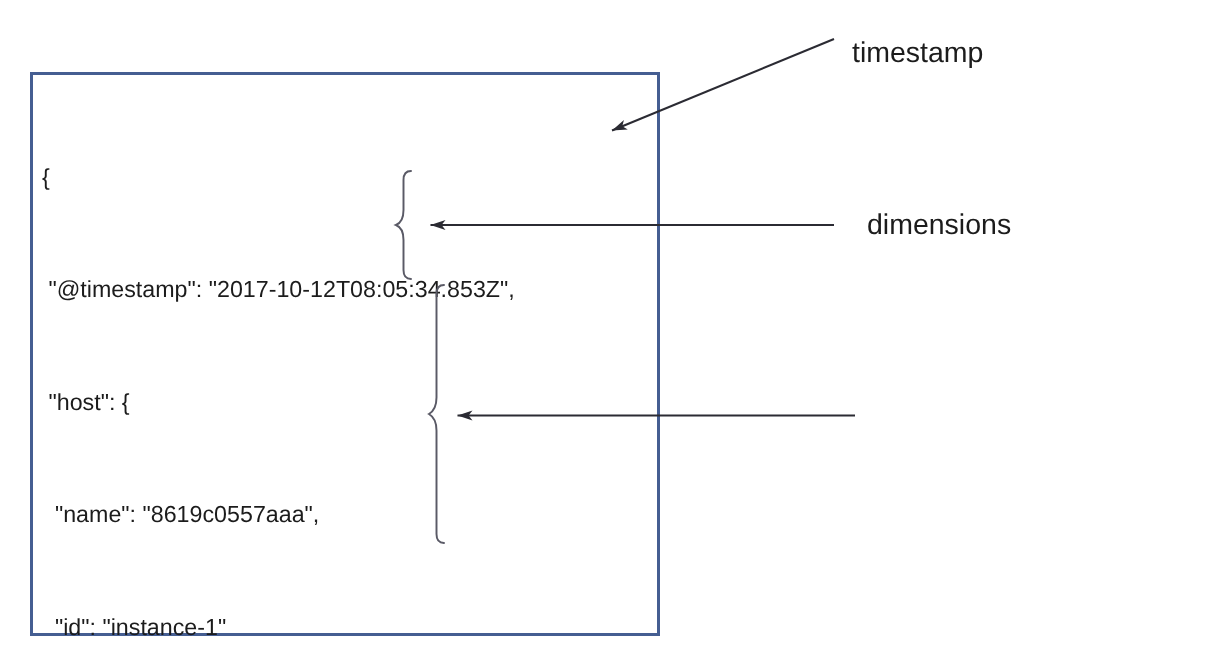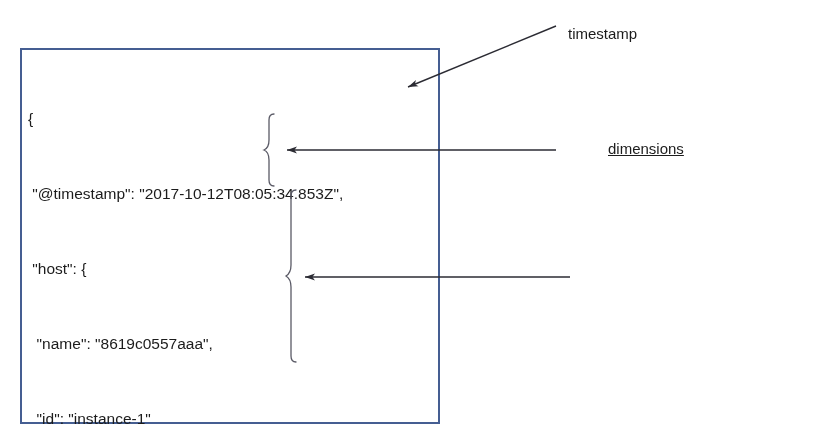--- a/index.html
+++ b/index.html
@@ -45,26 +45,26 @@
   #json-code .ln {
     display: block;
     height: 25px;
     white-space: pre;
   }
 
   
   .anno-label {
     position: absolute;
     font-family: "Liberation Sans", sans-serif;
-    font-size: 15px;
+    font-size: 19px;
     color: #1c1c1c;
     white-space: nowrap;
   }
   #label-timestamp { left: 568px; top: 25px; }
-  #label-dimensions { left: 608px; top: 140px; text-decoration: underline; }
+  #label-dimensions { left: 578px; top: 140px; }
   #label-metric   { left: 588px; top: 267px; }
 
   
   #overlay {
     position: absolute;
     left: 0;
     top: 0;
     width: 817px;
     height: 437px;
     pointer-events: none;

